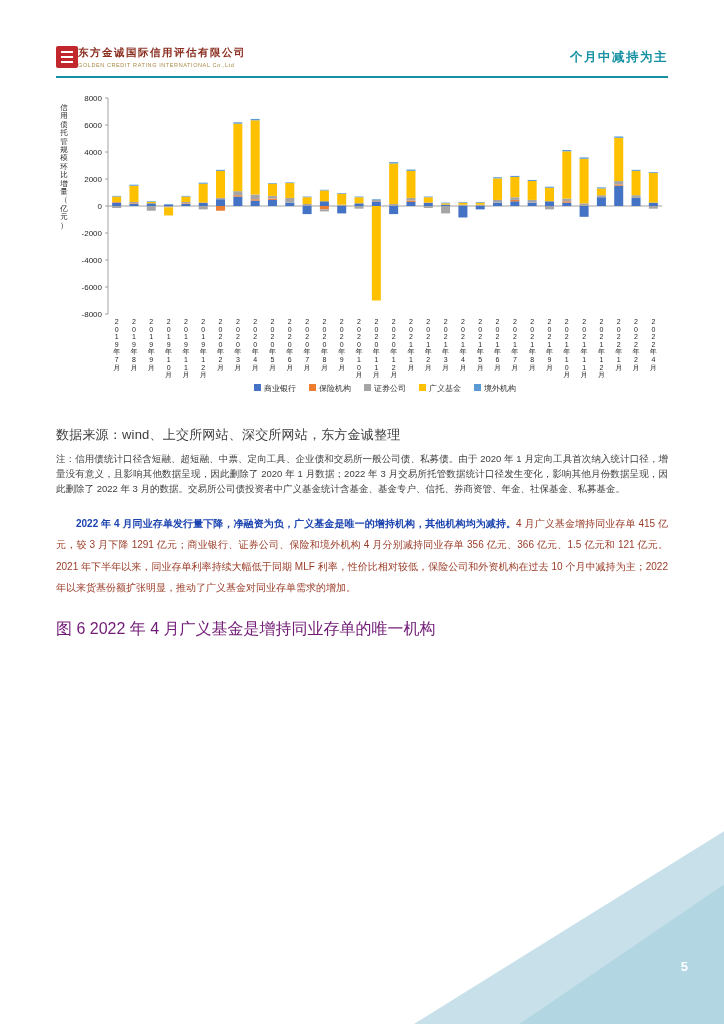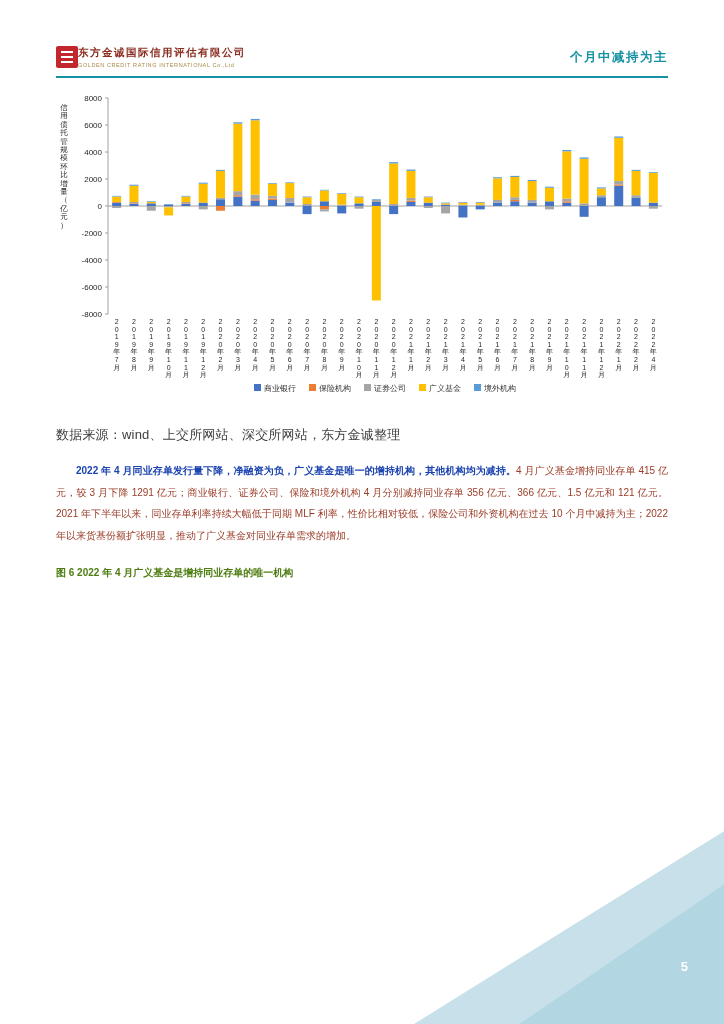--- a/index.html
+++ b/index.html
@@ -40,21 +40,21 @@
     margin:7px 56px 0 56px; font-size:9.5px; color:#3d3d3d;
     line-height:1.6; text-align:justify;
   }
   .body-para {
     margin:16px 56px 0 56px; font-size:10px; line-height:2.15;
     text-align:justify; text-indent:2em;
   }
   .body-para .lead { color:#1C44B0; font-weight:bold; }
   .body-para .rest { color:#9A3B26; }
   .fig-caption {
-    margin:20px 56px 0 56px; font-size:10px; font-weight:bold; color:#4d7c0f;
+    margin:20px 56px 0 56px; font-size:16px; font-weight:normal; color:#701a75;
   }
 
   
   .corner { position:absolute; right:0; bottom:0; width:310px; height:205px; pointer-events:none; }
   .tri { position:absolute; inset:0; }
   .tri-a { background:#C7E0EA; clip-path:polygon(0% 100%, 100% 6%, 100% 100%); }
   .tri-b { background:#B2D6E2; clip-path:polygon(34% 100%, 100% 32%, 100% 100%); }
   .page-num {
     position:absolute; right:36px; bottom:50px; color:#ffffff;
     font-size:13px; font-weight:bold;
@@ -284,20 +284,21 @@
           <rect x="314" y="294" width="7" height="7" fill="#A5A5A5"></rect>
           <text x="324" y="300.5" font-size="8" fill="#333333">证券公司</text>
           <rect x="369" y="294" width="7" height="7" fill="#FFC000"></rect>
           <text x="379" y="300.5" font-size="8" fill="#333333">广义基金</text>
           <rect x="424" y="294" width="7" height="7" fill="#5B9BD5"></rect>
           <text x="434" y="300.5" font-size="8" fill="#333333">境外机构</text>
         </svg>
     </figure>
 
     <p class="source">数据来源：wind、上交所网站、深交所网站，东方金诚整理</p>
+    <p class="note">注：信用债统计口径含短融、超短融、中票、定向工具、企业债和交易所一般公司债、私募债。由于 2020 年 1 月定向工具首次纳入统计口径，增量没有意义，且影响其他数据呈现，因此删除了 2020 年 1 月数据；2022 年 3 月交易所托管数据统计口径发生变化，影响其他月份数据呈现，因此删除了 2022 年 3 月的数据。交易所公司债投资者中广义基金统计含基金、基金专户、信托、券商资管、年金、社保基金、私募基金。</p>
 
     <p class="body-para"><span class="lead">2022 年 4 月同业存单发行量下降，净融资为负，广义基金是唯一的增持机构，其他机构均为减持。</span><span class="rest">4 月广义基金增持同业存单 415 亿元，较 3 月下降 1291 亿元；商业银行、证券公司、保险和境外机构 4 月分别减持同业存单 356 亿元、366 亿元、1.5 亿元和 121 亿元。2021 年下半年以来，同业存单利率持续大幅低于同期 MLF 利率，性价比相对较低，保险公司和外资机构在过去 10 个月中减持为主；2022 年以来货基份额扩张明显，推动了广义基金对同业存单需求的增加。</span></p>
 
     <h3 class="fig-caption">图 6  2022 年 4 月广义基金是增持同业存单的唯一机构</h3>
   </main>
 
   <div class="corner">
     <div class="tri tri-a"></div>
     <div class="tri tri-b"></div>
     <div class="page-num">5</div>

